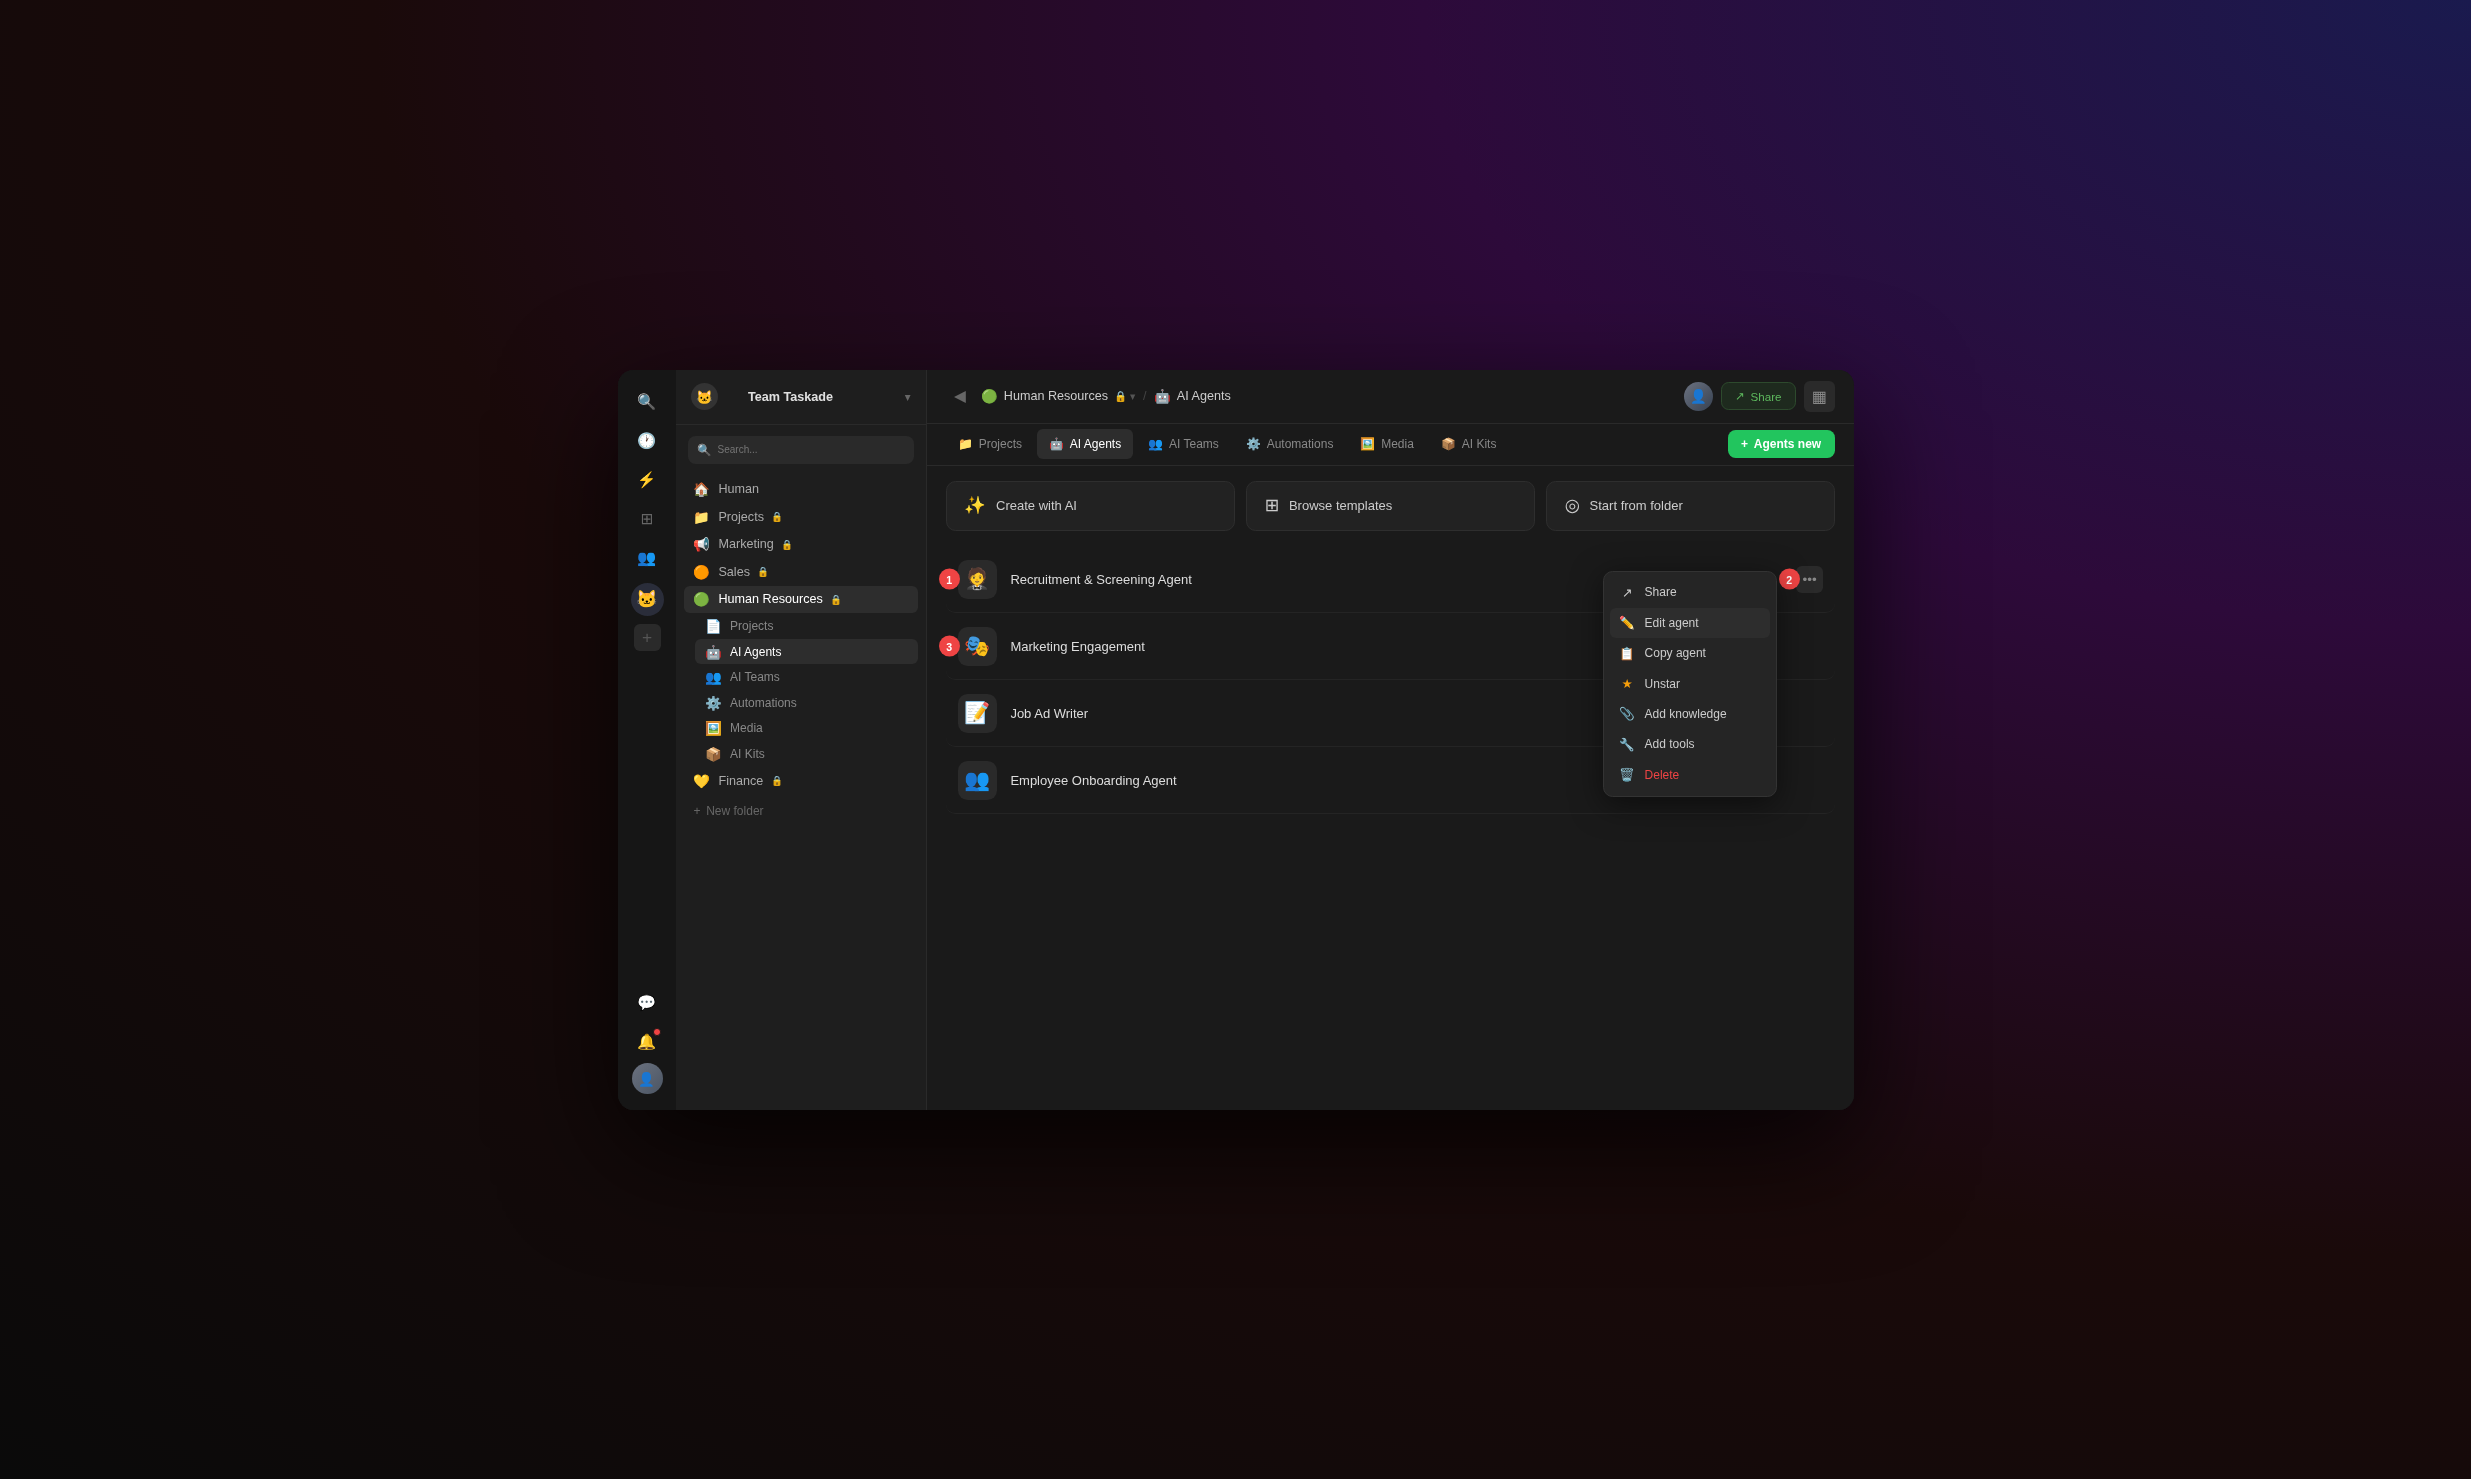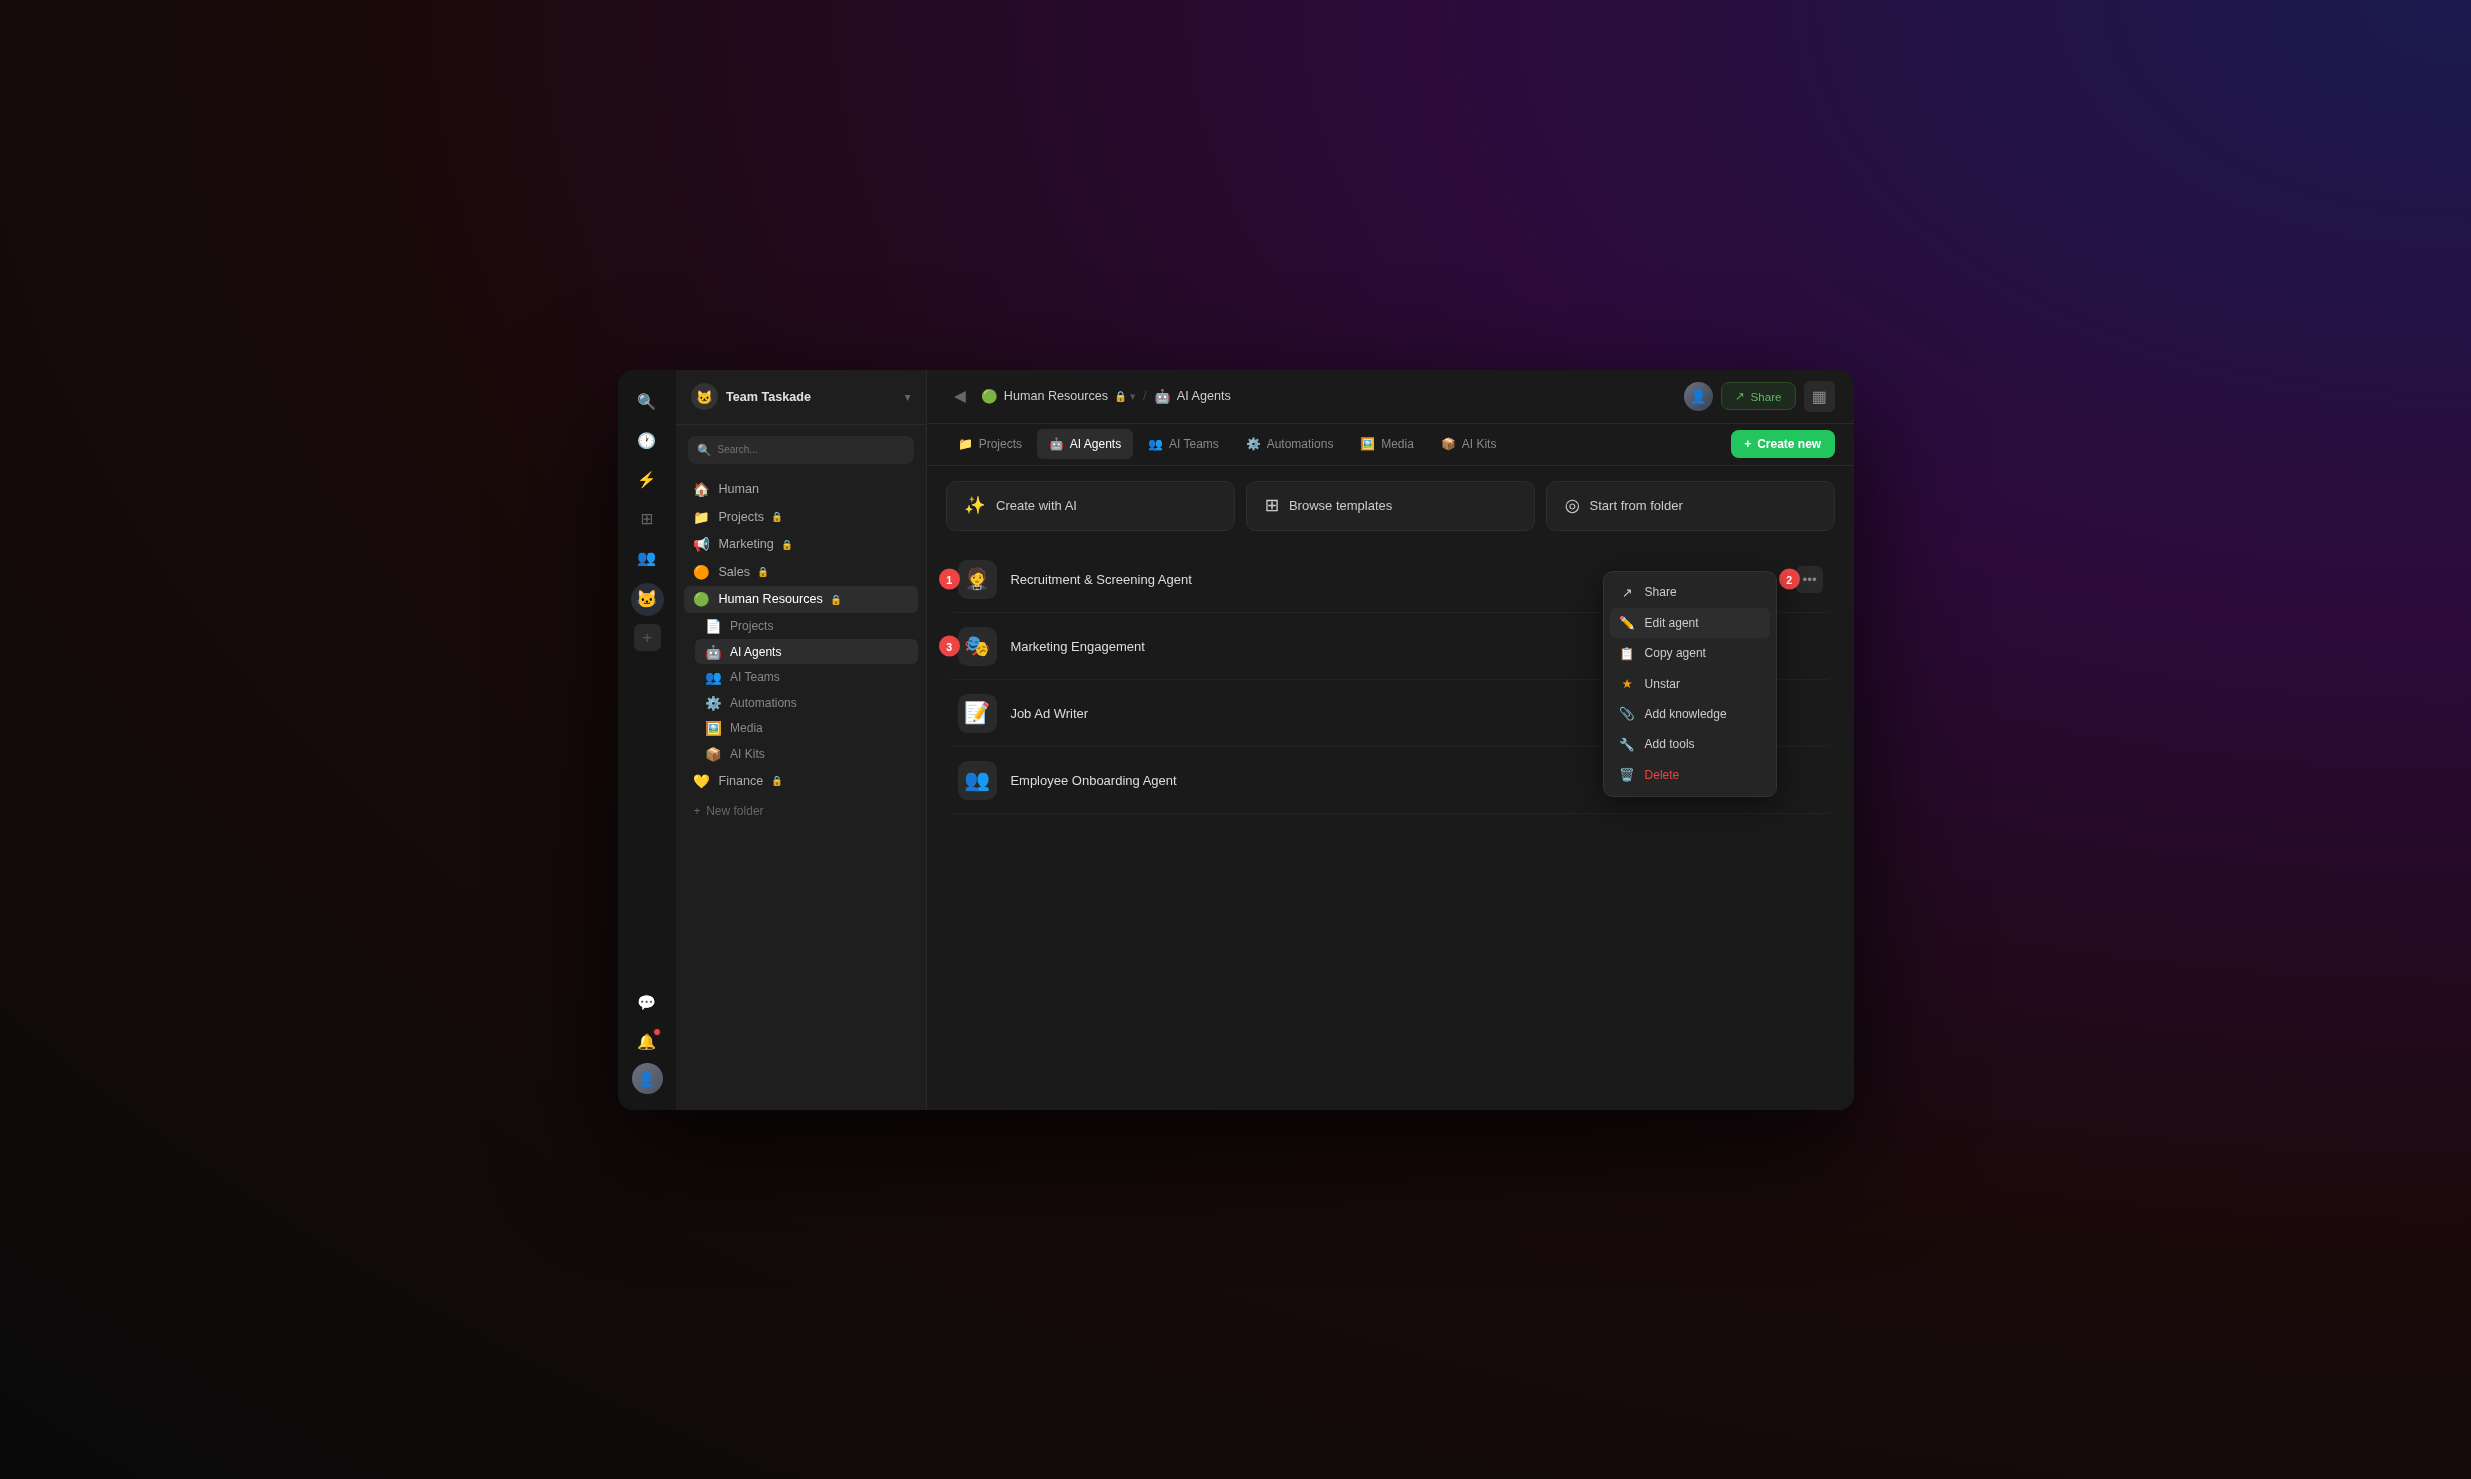--- a/index.html
+++ b/index.html
@@ -81,20 +81,21 @@
       display: flex;
       align-items: center;
       justify-content: center;
       font-size: 13.5px;
     }
     .team-name {
       font-size: 12.6px;
       font-weight: 600;
       color: #e0e0e0;
       flex: 1;
+      margin-left: 22px;
     }
     .chevron-icon { color: #666; font-size: 11.6px; }
     .search-box {
       margin: 11.6px 11.6px 7.7px;
       background: #2a2a2a;
       border-radius: 7.7px;
       display: flex;
       align-items: center;
       padding: 6.8px 9.7px;
       gap: 5.8px;
@@ -531,21 +532,21 @@
         <span>🖼️</span>
         <span>Media</span>
       </div>
       <div class="tab-item">
         <span>📦</span>
         <span>AI Kits</span>
       </div>
       <div class="tabs-spacer"></div>
       <div class="create-new-btn">
         <span>+</span>
-        <span>Create new</span>
+        <span>Agents new</span>
       </div>
     </div>
 
     <div class="action-cards">
       <div class="action-card">
         <span class="action-card-icon">✨</span>
         <span>Create with AI</span>
       </div>
       <div class="action-card">
         <span class="action-card-icon">⊞</span>

